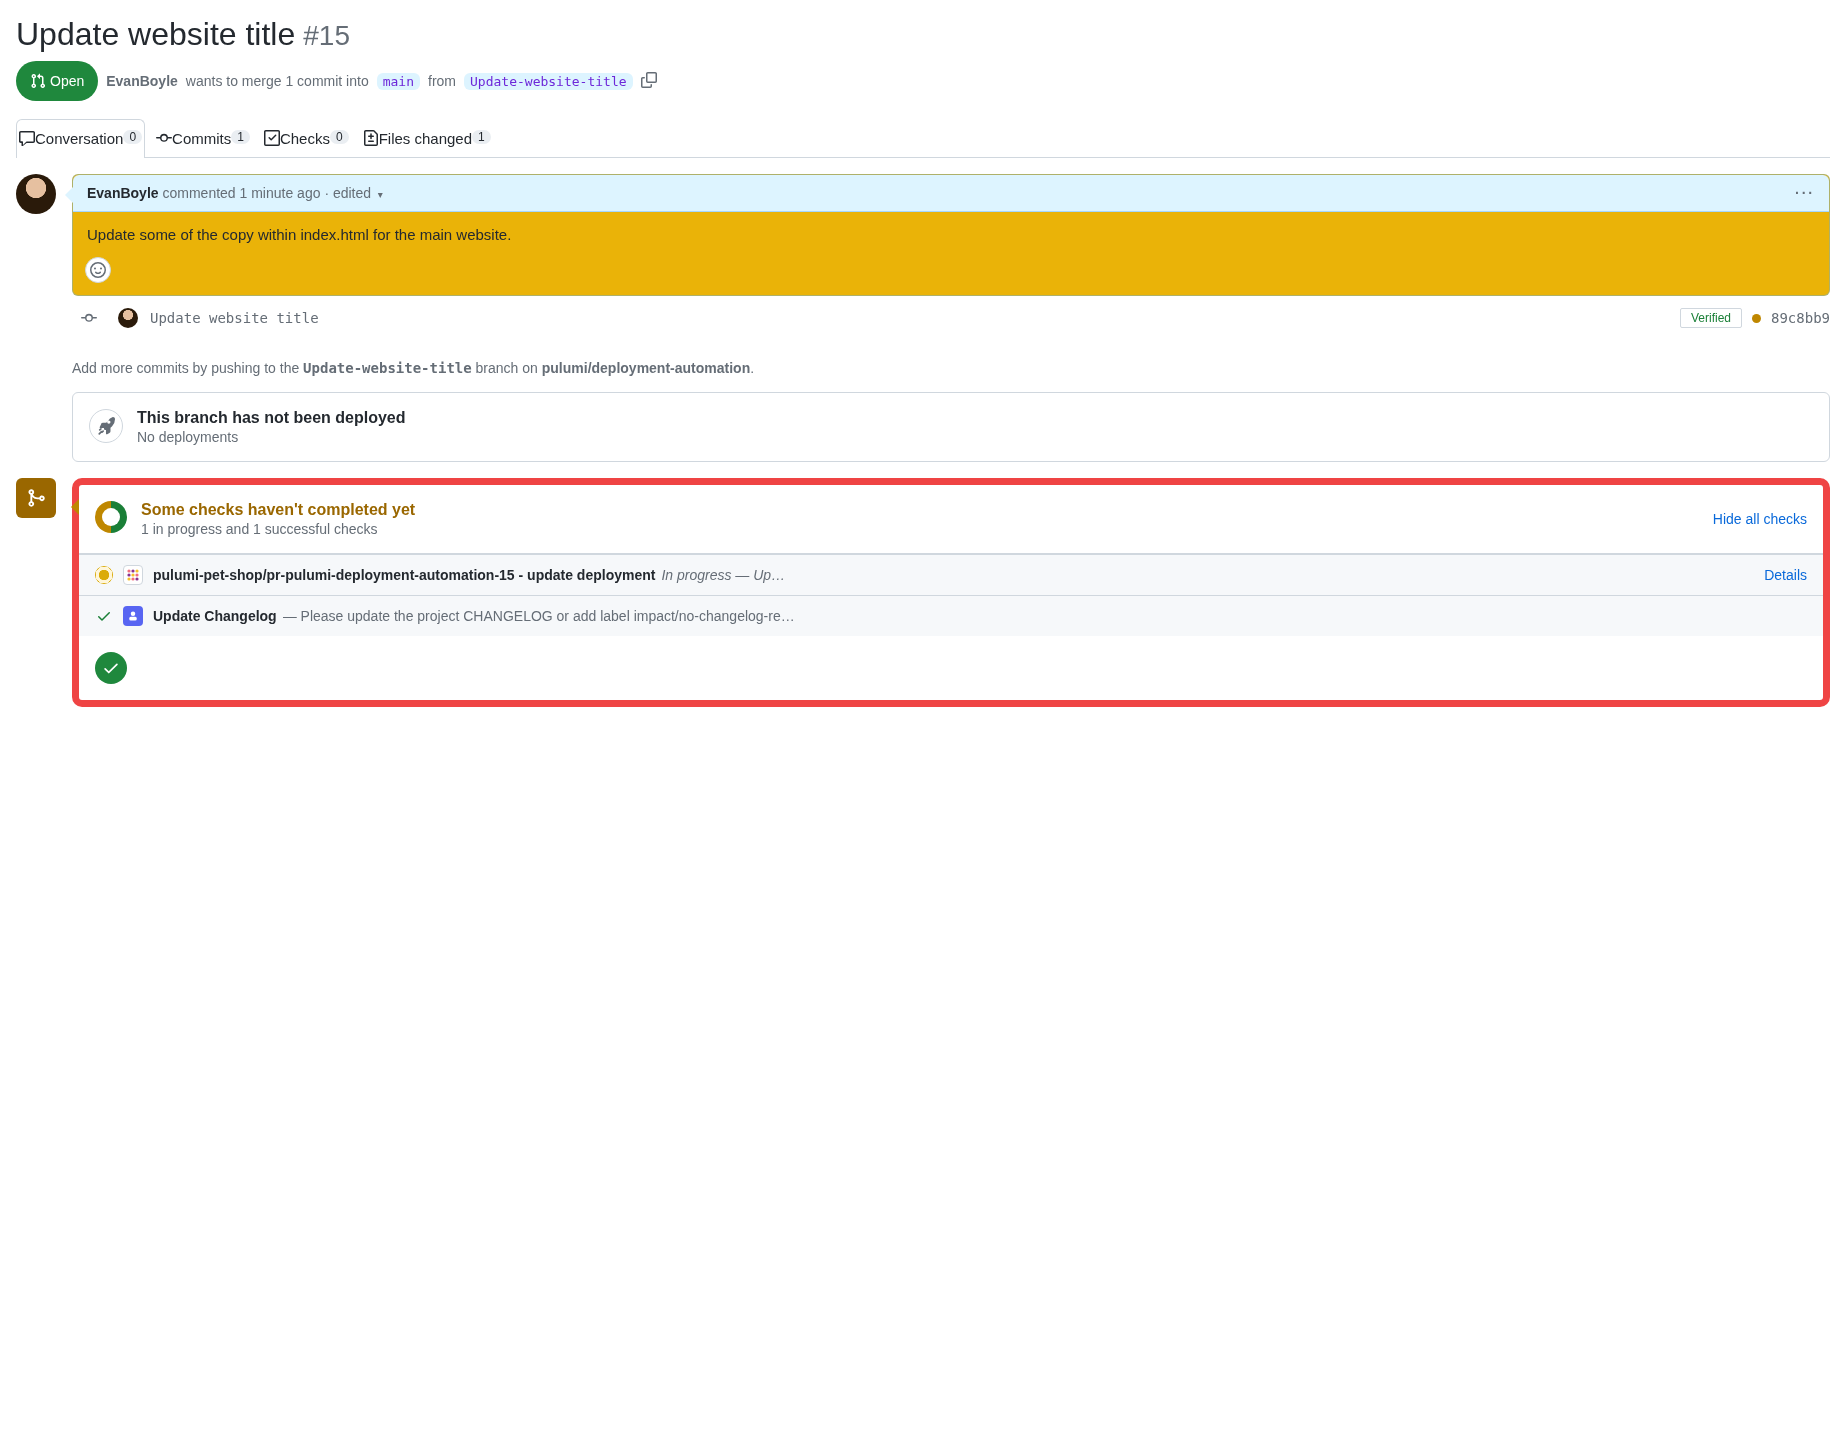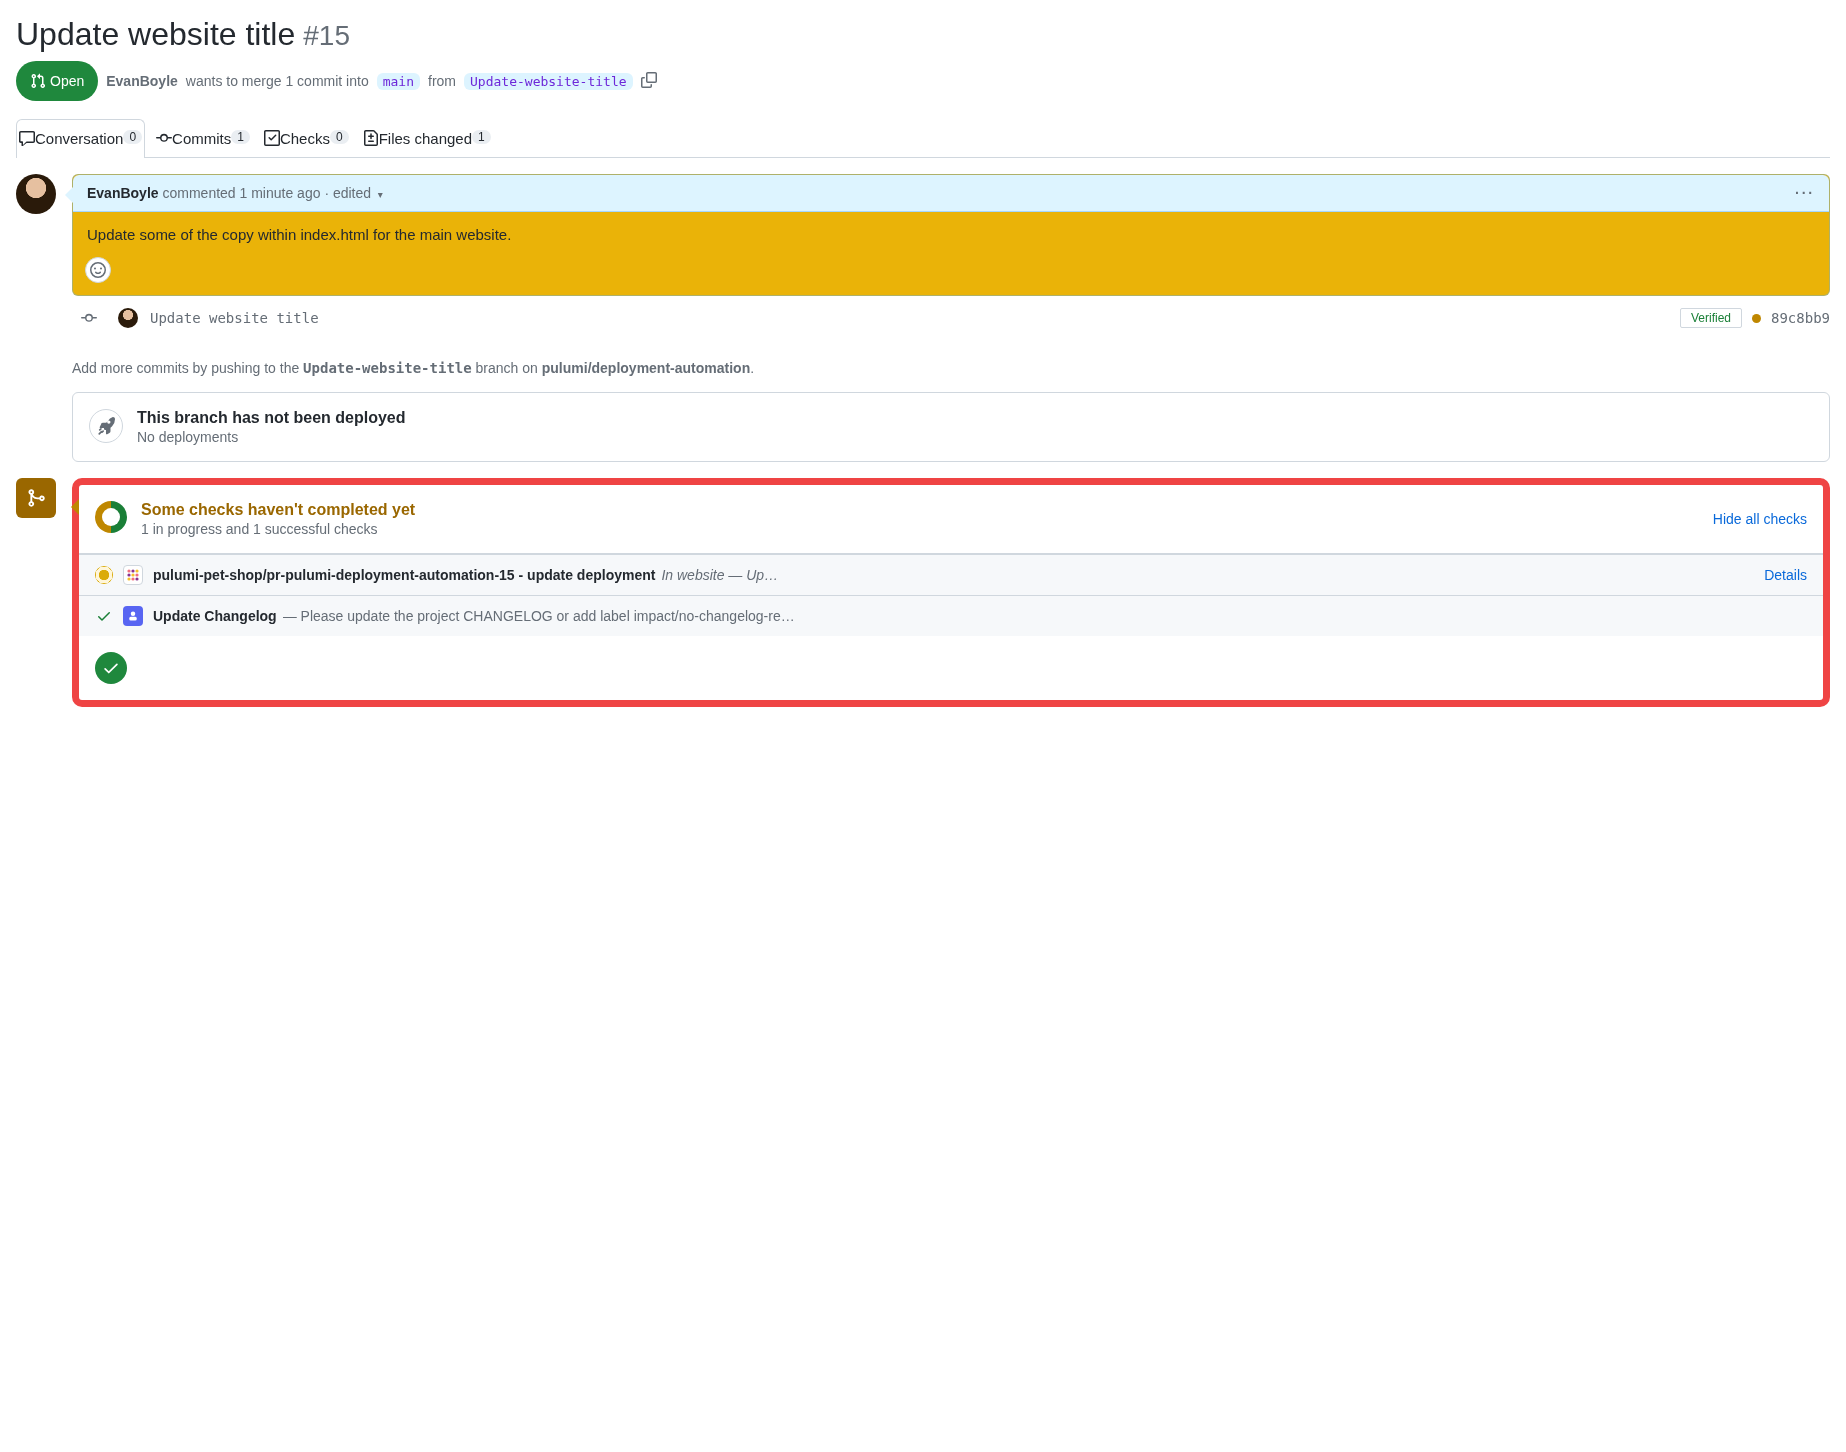--- a/index.html
+++ b/index.html
@@ -401,21 +401,21 @@
             <circle cx="3" cy="7" r="1.6" fill="#8a3391"></circle>
             <circle cx="7" cy="7" r="1.6" fill="#f7bf2a"></circle>
             <circle cx="11" cy="7" r="1.6" fill="#f26e7e"></circle>
             <circle cx="3" cy="11" r="1.6" fill="#f7bf2a"></circle>
             <circle cx="7" cy="11" r="1.6" fill="#f26e7e"></circle>
             <circle cx="11" cy="11" r="1.6" fill="#8a3391"></circle>
           </svg>
       </span>
       <div class="check-text-wrap">
         <span class="check-name">pulumi-pet-shop/pr-pulumi-deployment-automation-15 - update deployment</span>
-        <span class="check-desc">In website — Up…</span>
+        <span class="check-desc">In progress — Up…</span>
       </div>
       <span class="check-link">Details</span>
     </div>
 
     <div class="check-row">
       <span class="check-status-icon success">
         <svg width="16" height="16" viewBox="0 0 16 16" fill="currentColor">
             <path d="M13.78 4.22a.75.75 0 0 1 0 1.06l-7.25 7.25a.75.75 0 0 1-1.06 0L2.22 9.28a.75.75 0 0 1 1.06-1.06L6 10.94l6.72-6.72a.75.75 0 0 1 1.06 0Z"></path>
           </svg>
       </span>

